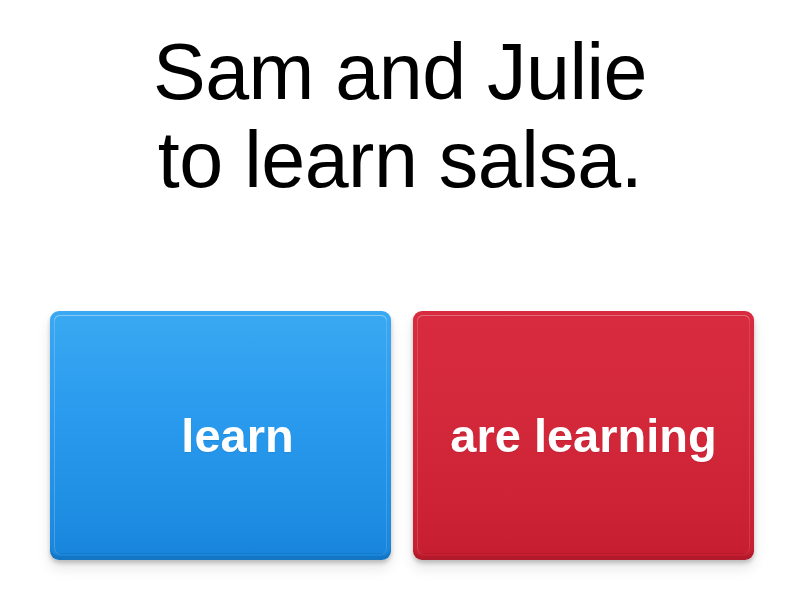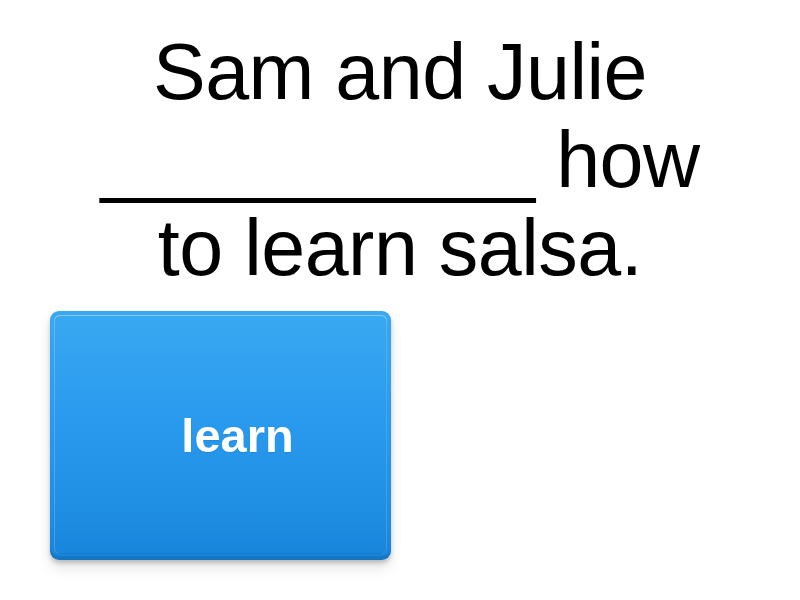--- a/index.html
+++ b/index.html
@@ -143,27 +143,30 @@
     text-shadow: 0 1px 1px rgba(0,0,0,0.08);
   }
 </style>
 </head>
 <body>
 
 <div class="quiz-stage">
 
   <div class="question-area">
     <div class="question-text">Sam and Julie</div>
-    <div class="question-text">__________ how</div>
     <div class="question-text">to learn salsa.</div>
   </div>
 
   <div class="answers-row">
 
     <div class="answer-tile tile-blue">
       <span class="tile-inner-ring"></span>
       <span class="tile-label">learn</span>
     </div>
 
+    <div class="answer-tile tile-red">
+      <span class="tile-inner-ring"></span>
+      <span class="tile-label">are learning</span>
+    </div>
 
   </div>
 
 </div>
 
 </body></html>

